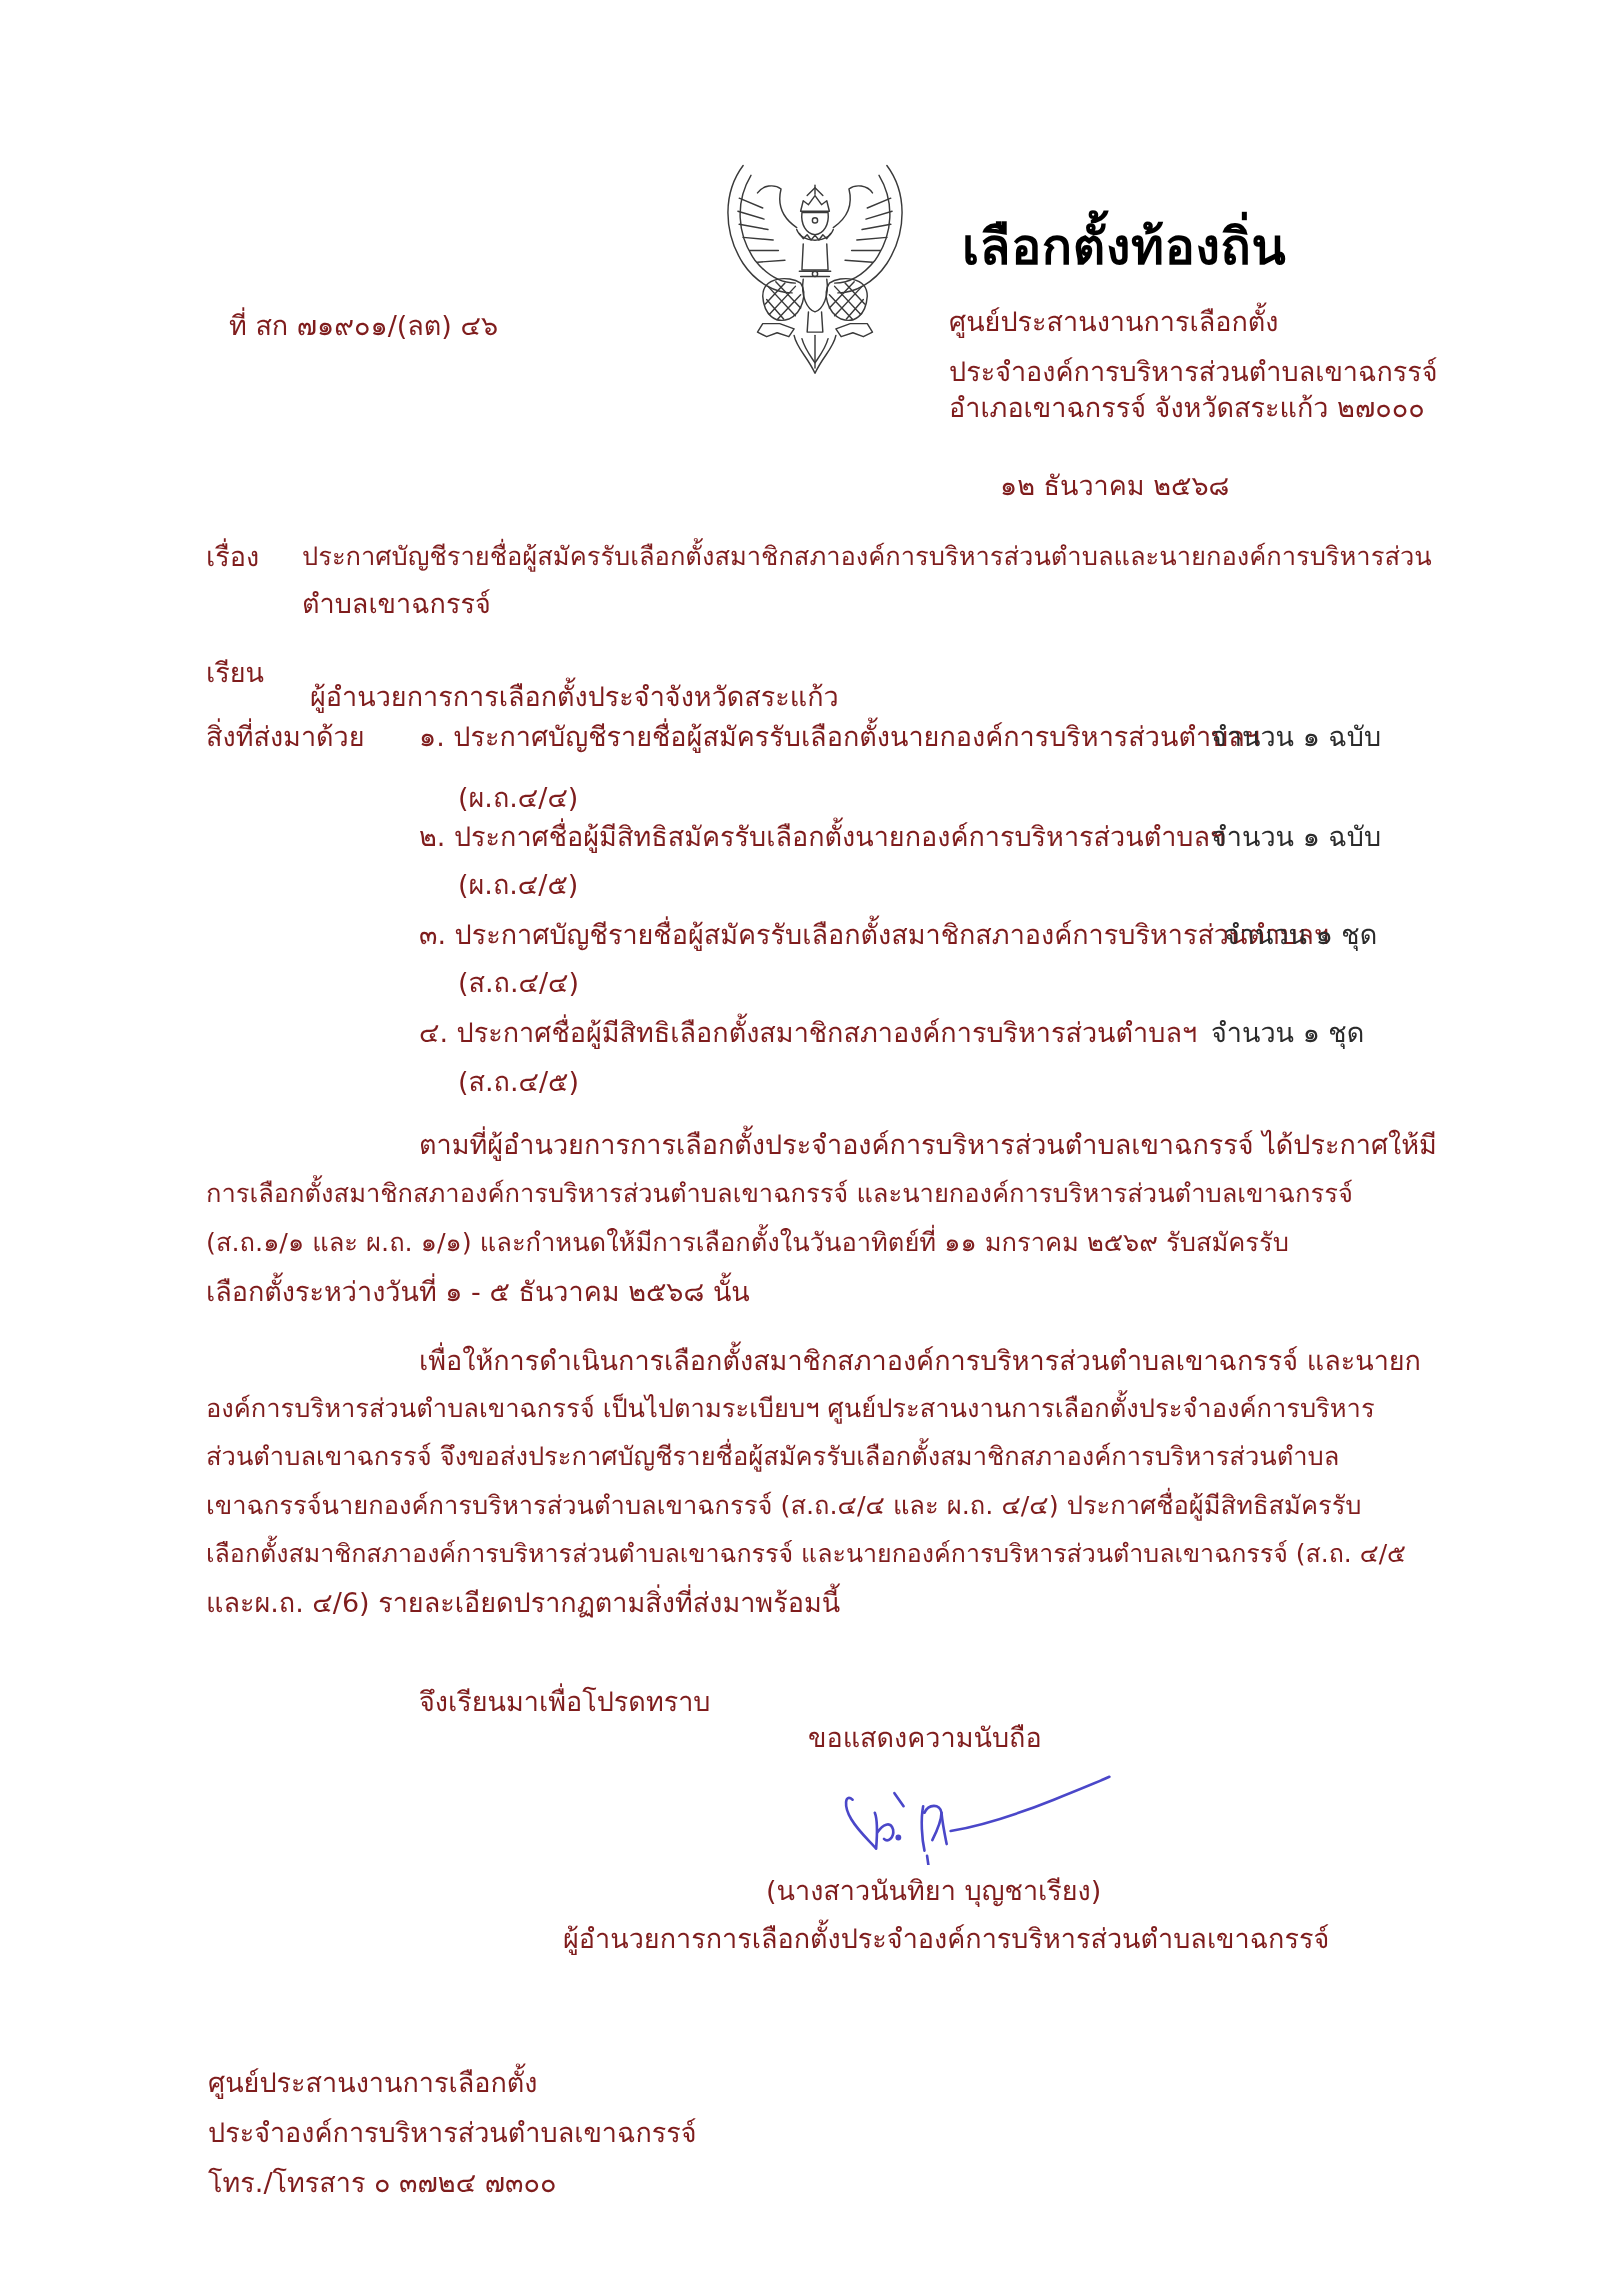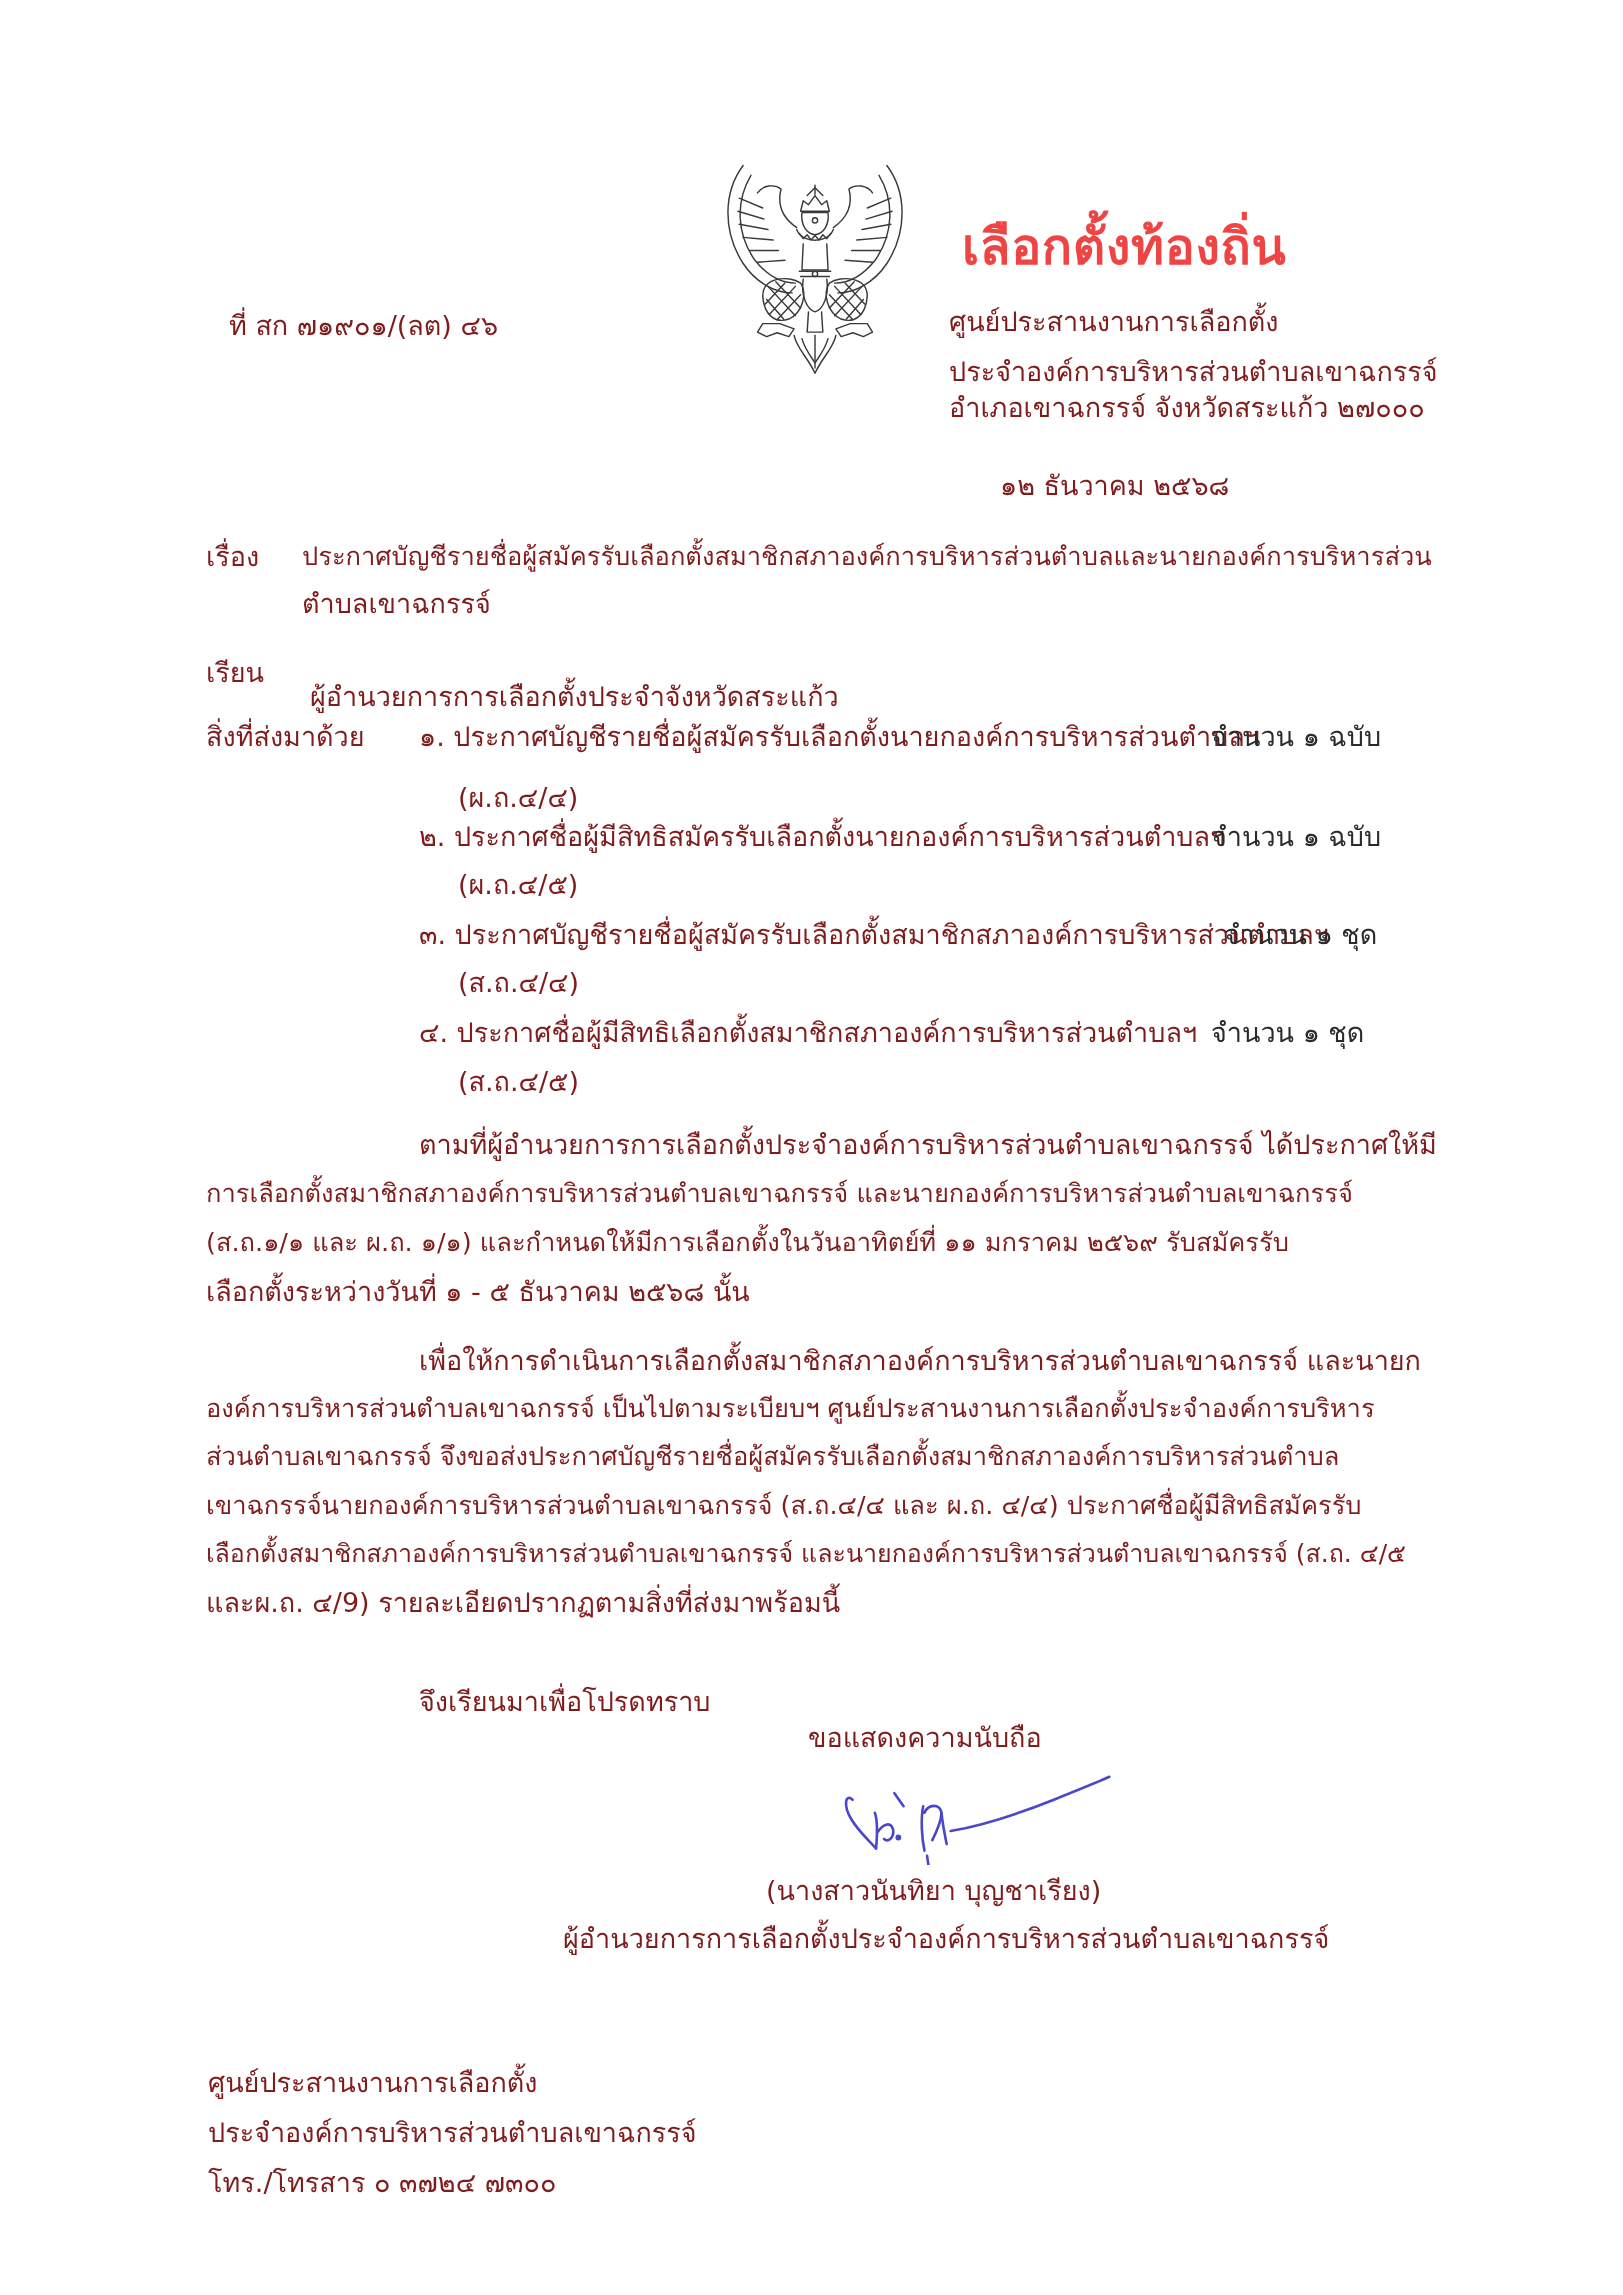--- a/index.html
+++ b/index.html
@@ -53,21 +53,21 @@
 
     <path d="M96 262 L70 262 L62 275 L76 282 L92 276 L110 282 L118 270 Z"></path>
     <path d="M204 262 L230 262 L238 275 L224 282 L208 276 L190 282 L182 270 Z"></path>
 
     <path d="M118 280 C122 300, 138 312, 150 338 C162 312, 178 300, 182 280"></path>
     <path d="M130 285 C134 300, 142 310, 150 322 C158 310, 166 300, 170 285"></path>
     <path d="M150 280 L150 330"></path>
   </g>
 </svg>
 
-<div class="title" style="left:962px; top:216px; color:#ef4444;">เลือกตั้งท้องถิ่น</div>
+<div class="title" style="left:962px; top:216px; color:#000000;">เลือกตั้งท้องถิ่น</div>
 
 <div class="ln" style="left:949px; top:302px;">ศูนย์ประสานงานการเลือกตั้ง</div>
 <div class="ln" style="left:949px; top:352px;">ประจำองค์การบริหารส่วนตำบลเขาฉกรรจ์</div>
 <div class="ln" style="left:949px; top:388px;">อำเภอเขาฉกรรจ์ จังหวัดสระแก้ว ๒๗๐๐๐</div>
 
 <div class="ln" style="left:1000px; top:466px;">๑๒  ธันวาคม  ๒๕๖๘</div>
 
 <div class="ln" style="left:206px; top:537px;">เรื่อง</div>
 <div class="ln" style="left:302px; top:537px; font-size:25.5px;">ประกาศบัญชีรายชื่อผู้สมัครรับเลือกตั้งสมาชิกสภาองค์การบริหารส่วนตำบลและนายกองค์การบริหารส่วน</div>
 <div class="ln" style="left:302px; top:584px;">ตำบลเขาฉกรรจ์</div>
@@ -107,21 +107,21 @@
   <div class="ln" style="left:206px; top:1223px; font-size:25.5px;">(ส.ถ.๑/๑ และ ผ.ถ. ๑/๑) และกำหนดให้มีการเลือกตั้งในวันอาทิตย์ที่ ๑๑ มกราคม ๒๕๖๙ รับสมัครรับ</div>
   <div class="ln" style="left:206px; top:1272px;">เลือกตั้งระหว่างวันที่ ๑ - ๕ ธันวาคม ๒๕๖๘  นั้น</div>
 </div>
 
 <div>
   <div class="ln" style="left:419px; top:1341px;">เพื่อให้การดำเนินการเลือกตั้งสมาชิกสภาองค์การบริหารส่วนตำบลเขาฉกรรจ์ และนายก</div>
   <div class="ln" style="left:206px; top:1389px; font-size:25.5px;">องค์การบริหารส่วนตำบลเขาฉกรรจ์ เป็นไปตามระเบียบฯ ศูนย์ประสานงานการเลือกตั้งประจำองค์การบริหาร</div>
   <div class="ln" style="left:206px; top:1437px; font-size:25.5px;">ส่วนตำบลเขาฉกรรจ์ จึงขอส่งประกาศบัญชีรายชื่อผู้สมัครรับเลือกตั้งสมาชิกสภาองค์การบริหารส่วนตำบล</div>
   <div class="ln" style="left:206px; top:1486px; font-size:25.5px;">เขาฉกรรจ์นายกองค์การบริหารส่วนตำบลเขาฉกรรจ์ (ส.ถ.๔/๔ และ ผ.ถ. ๔/๔) ประกาศชื่อผู้มีสิทธิสมัครรับ</div>
   <div class="ln" style="left:206px; top:1534px; font-size:25px;">เลือกตั้งสมาชิกสภาองค์การบริหารส่วนตำบลเขาฉกรรจ์ และนายกองค์การบริหารส่วนตำบลเขาฉกรรจ์ (ส.ถ. ๔/๕</div>
-  <div class="ln" style="left:206px; top:1583px;">และผ.ถ. ๔/9) รายละเอียดปรากฏตามสิ่งที่ส่งมาพร้อมนี้</div>
+  <div class="ln" style="left:206px; top:1583px;">และผ.ถ. ๔/6) รายละเอียดปรากฏตามสิ่งที่ส่งมาพร้อมนี้</div>
 </div>
 
 <div class="ln" style="left:419px; top:1652px;margin-top:30px;">จึงเรียนมาเพื่อโปรดทราบ</div>
 
 <div class="ln" style="left:808px; top:1718px;">ขอแสดงความนับถือ</div>
 
 <svg class="sig" viewBox="0 0 540 150" xmlns="http://www.w3.org/2000/svg">
   <g fill="none" stroke="#4a47c9" stroke-width="4" stroke-linecap="round" stroke-linejoin="round">
     <path d="M62 50 C50 40, 48 60, 60 80 C72 100, 90 115, 98 125 M98 125 C100 100, 100 80, 96 70"></path>
     <path d="M100 100 C108 88, 120 82, 124 96 C126 108, 116 116, 110 110"></path>

